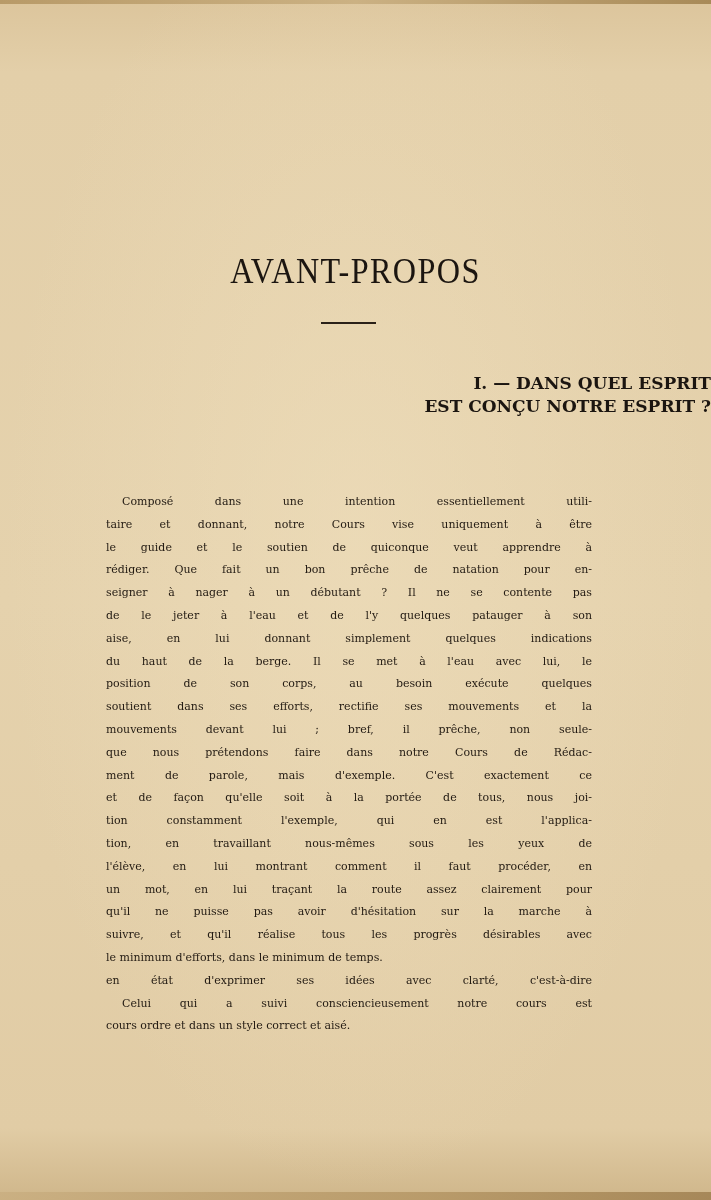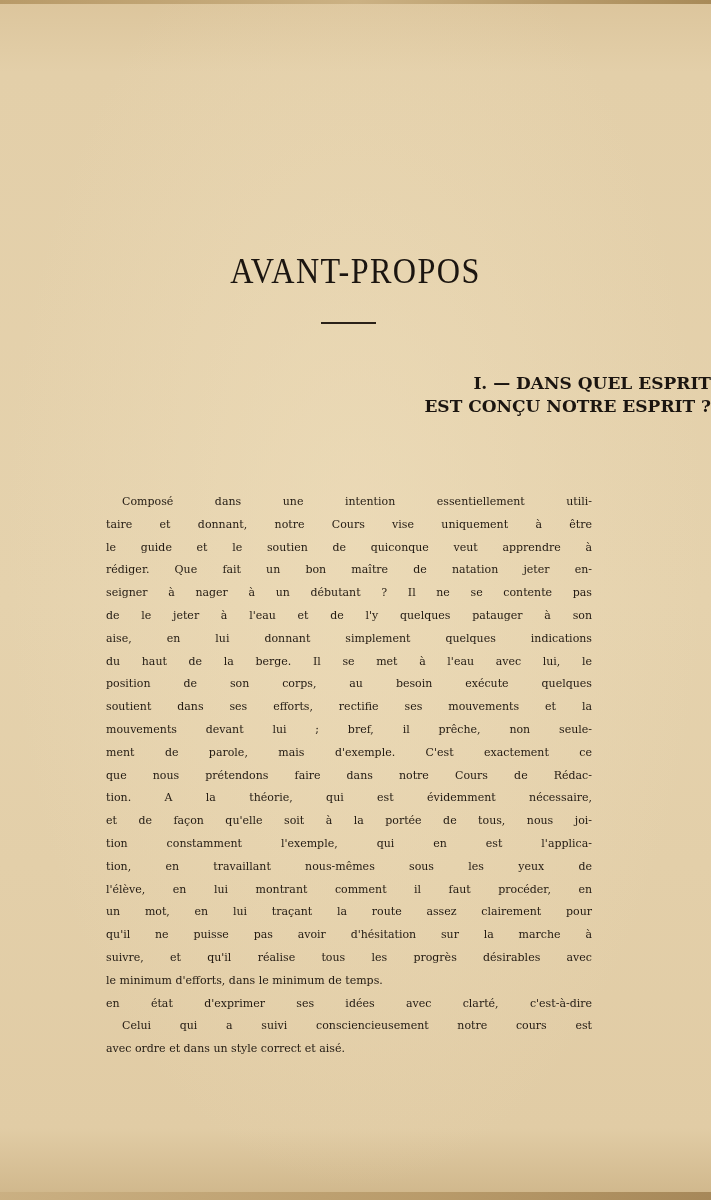--- a/index.html
+++ b/index.html
@@ -63,41 +63,40 @@
   <div class="heading">
     <div>I. — DANS QUEL ESPRIT</div>
     <div>EST CONÇU NOTRE ESPRIT ?</div>
   </div>
 
   <div class="body-text">
     <div id="p0">
         <div class="line indent">Composé dans une intention essentiellement utili-</div>
         <div class="line">taire et donnant, notre Cours vise uniquement à être</div>
         <div class="line">le guide et le soutien de quiconque veut apprendre à</div>
-        <div class="line">rédiger. Que fait un bon maître de natation jeter en-</div>
+        <div class="line">rédiger. Que fait un bon prêche de natation pour en-</div>
         <div class="line">seigner à nager à un débutant ? Il ne se contente pas</div>
         <div class="line">de le jeter à l'eau et de l'y quelques patauger à son</div>
         <div class="line">aise, en lui donnant simplement quelques indications</div>
         <div class="line">du haut de la berge. Il se met à l'eau avec lui, le</div>
         <div class="line">position de son corps, au besoin exécute quelques</div>
         <div class="line">soutient dans ses efforts, rectifie ses mouvements et la</div>
         <div class="line">mouvements devant lui ; bref, il prêche, non seule-</div>
+        <div class="line">que nous prétendons faire dans notre Cours de Rédac-</div>
         <div class="line">ment de parole, mais d'exemple. C'est exactement ce</div>
-        <div class="line">que nous prétendons faire dans notre Cours de Rédac-</div>
-        <div class="line">tion. A la théorie, qui est évidemment nécessaire,</div>
         <div class="line">et de façon qu'elle soit à la portée de tous, nous joi-</div>
         <div class="line">tion constamment l'exemple, qui en est l'applica-</div>
         <div class="line">tion, en travaillant nous-mêmes sous les yeux de</div>
         <div class="line">l'élève, en lui montrant comment il faut procéder, en</div>
         <div class="line">un mot, en lui traçant la route assez clairement pour</div>
         <div class="line">qu'il ne puisse pas avoir d'hésitation sur la marche à</div>
         <div class="line">suivre, et qu'il réalise tous les progrès désirables avec</div>
         <div class="line last">le minimum d'efforts, dans le minimum de temps.</div>
       </div>
     <div id="p1">
         <div class="line">en état d'exprimer ses idées avec clarté, c'est-à-dire</div>
         <div class="line indent">Celui qui a suivi consciencieusement notre cours est</div>
-        <div class="line last">avec ordre et dans un style correct et aisé.</div>
+        <div class="line last">cours ordre et dans un style correct et aisé.</div>
       </div>
   </div>
 
   <div class="edge-bottom"></div>
 </div>
 
 </body></html>

